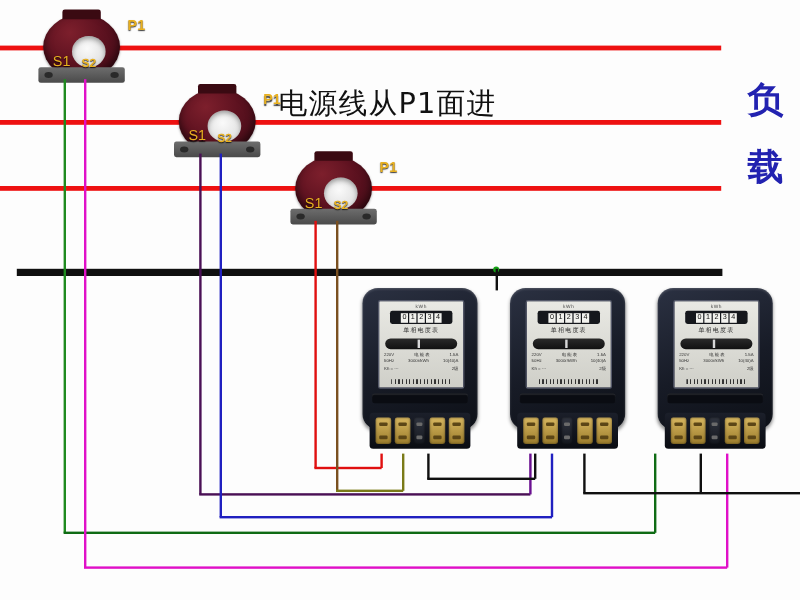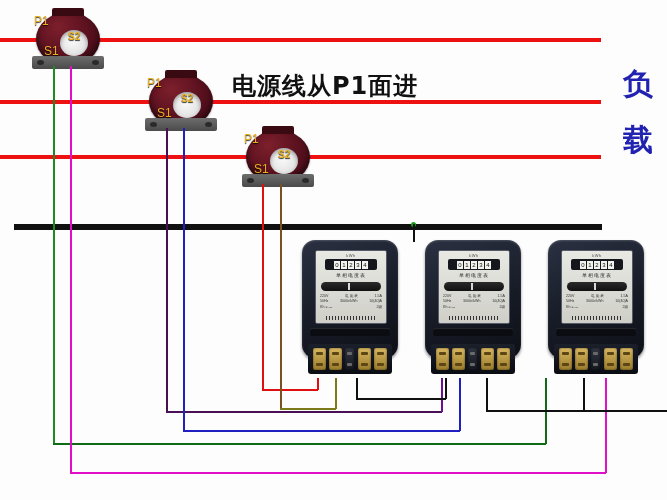--- a/index.html
+++ b/index.html
@@ -10,21 +10,21 @@
   .title-main{
     position:absolute;left:120px;top:2px;
     font-family:"DejaVu Sans",sans-serif;
     font-size:31px;font-weight:bold;color:#2222b0;
     letter-spacing:0px;white-space:nowrap;
     -webkit-text-stroke:0.4px #2222b0;
   }
   .title-mid{
     position:absolute;left:232px;top:70px;
     font-family:"DejaVu Sans",sans-serif;
-    font-size:24px;font-weight:bold;color:#111;
+    font-size:24px;font-weight:normal;color:#111;
     white-space:nowrap;letter-spacing:1px;
   }
   .title-right{
     position:absolute;left:616px;top:56px;
     font-family:"DejaVu Sans",sans-serif;
     font-size:30px;font-weight:bold;color:#2222b0;
     width:44px;text-align:center;line-height:56px;
   }
   .title-right span{display:block;}
 
@@ -56,31 +56,31 @@
     position:absolute;left:24px;top:18px;width:28px;height:26px;
     border-radius:50%;
     background:radial-gradient(ellipse at 45% 40%,#fafafa 0%,#e2e2e2 70%,#bdbdbd 100%);
     box-shadow:inset 0 2px 4px rgba(0,0,0,.35);
   }
   .ct .tab{
     position:absolute;left:22px;top:0px;width:32px;height:8px;
     background:#3a0a12;border-radius:2px 2px 0 0;
   }
   .ct .lbl-p1{
-    position:absolute;left:4px;top:6px;width:76px;text-align:left;
-    font-size:12px;font-weight:normal;color:#e8b020;
+    position:absolute;left:15px;top:6px;width:76px;text-align:right;
+    font-size:12px;font-weight:bold;color:#e8b020;
     text-shadow:0 1px 1px rgba(0,0,0,.8);
   }
   .ct .lbl-s1{
     position:absolute;left:14px;top:36px;
     font-size:12px;font-weight:normal;color:#e8b020;
     text-shadow:0 1px 1px rgba(0,0,0,.8);
   }
   .ct .lbl-s2{
-    position:absolute;left:38px;top:23px;
+    position:absolute;left:38px;top:40px;
     font-size:10px;font-weight:bold;color:#e8b020;
     text-shadow:0 1px 1px rgba(0,0,0,.8);
   }
 
   
   .meter{position:absolute;width:96px;height:140px;}
   .meter .body{
     position:absolute;left:0;top:0;width:96px;height:118px;
     background:linear-gradient(160deg,#2b3142 0%,#171b26 55%,#0d1017 100%);
     border-radius:13px;

